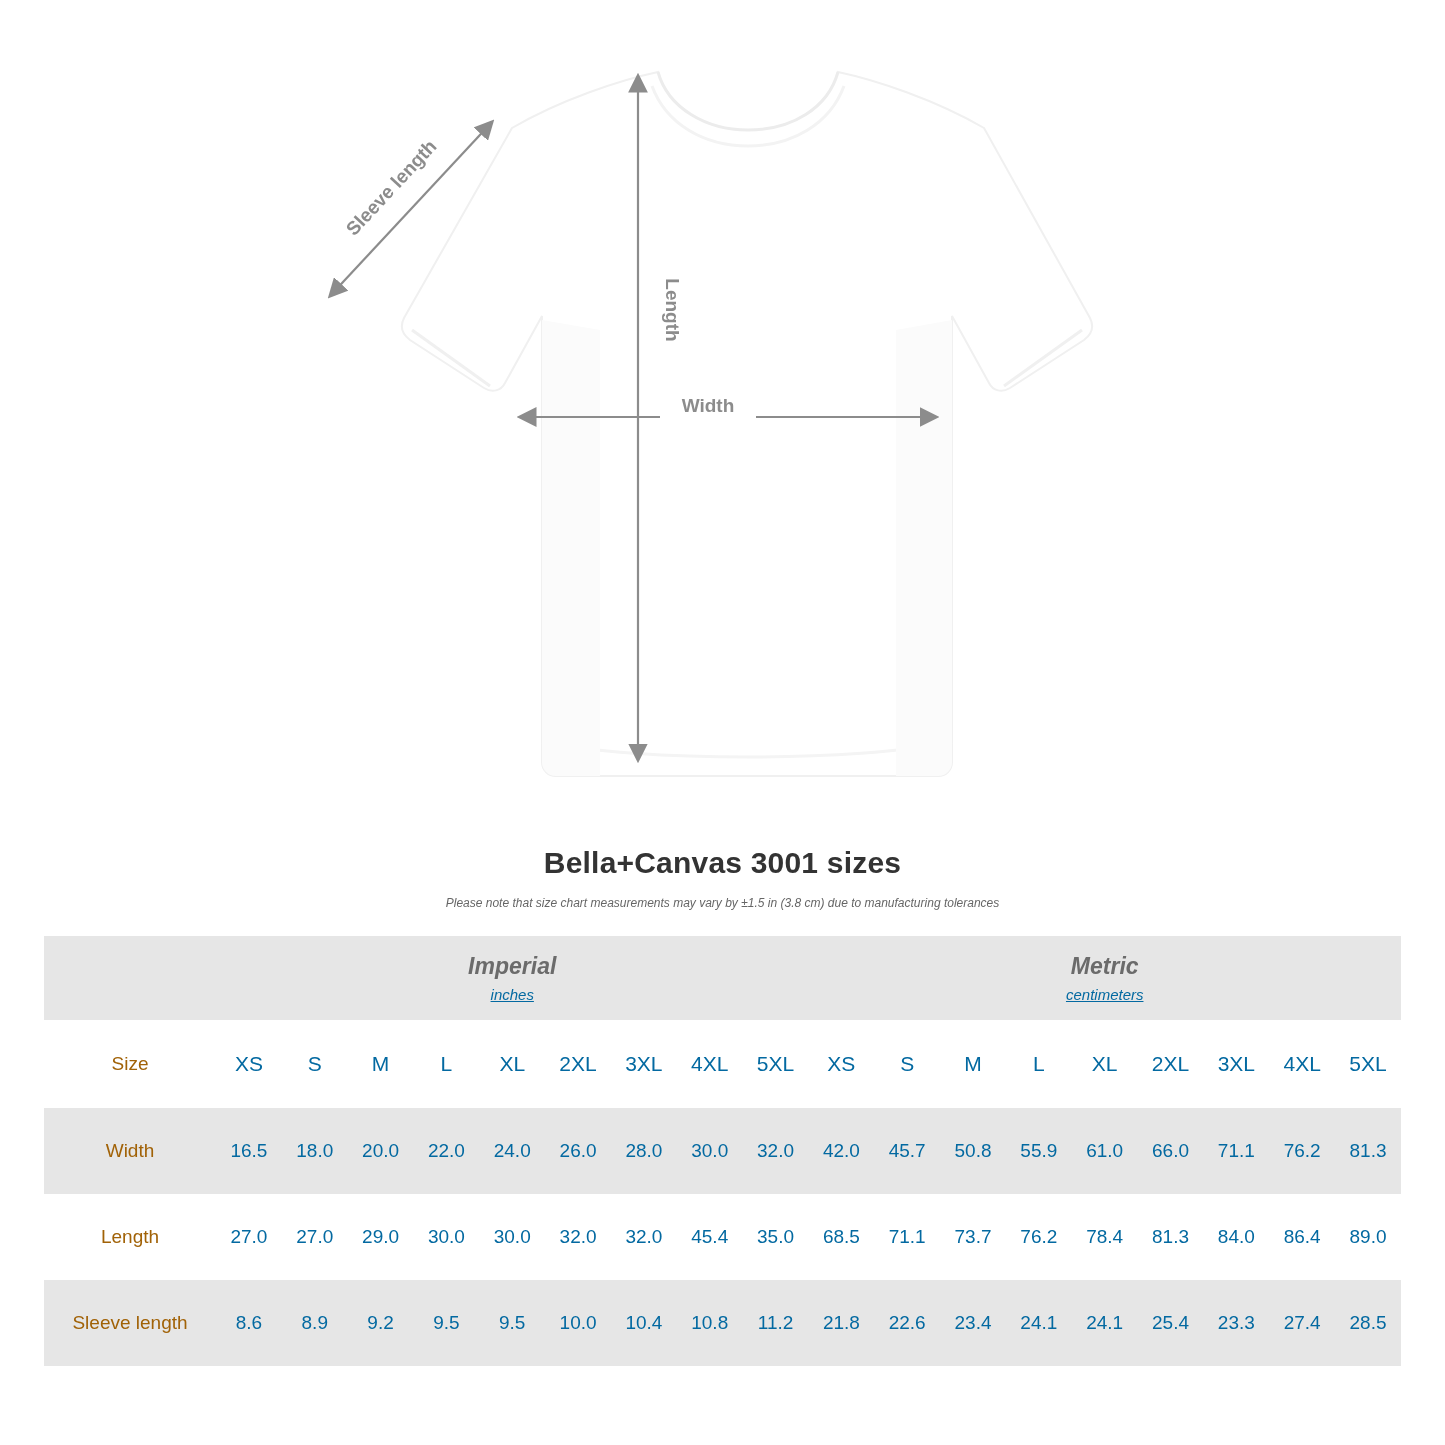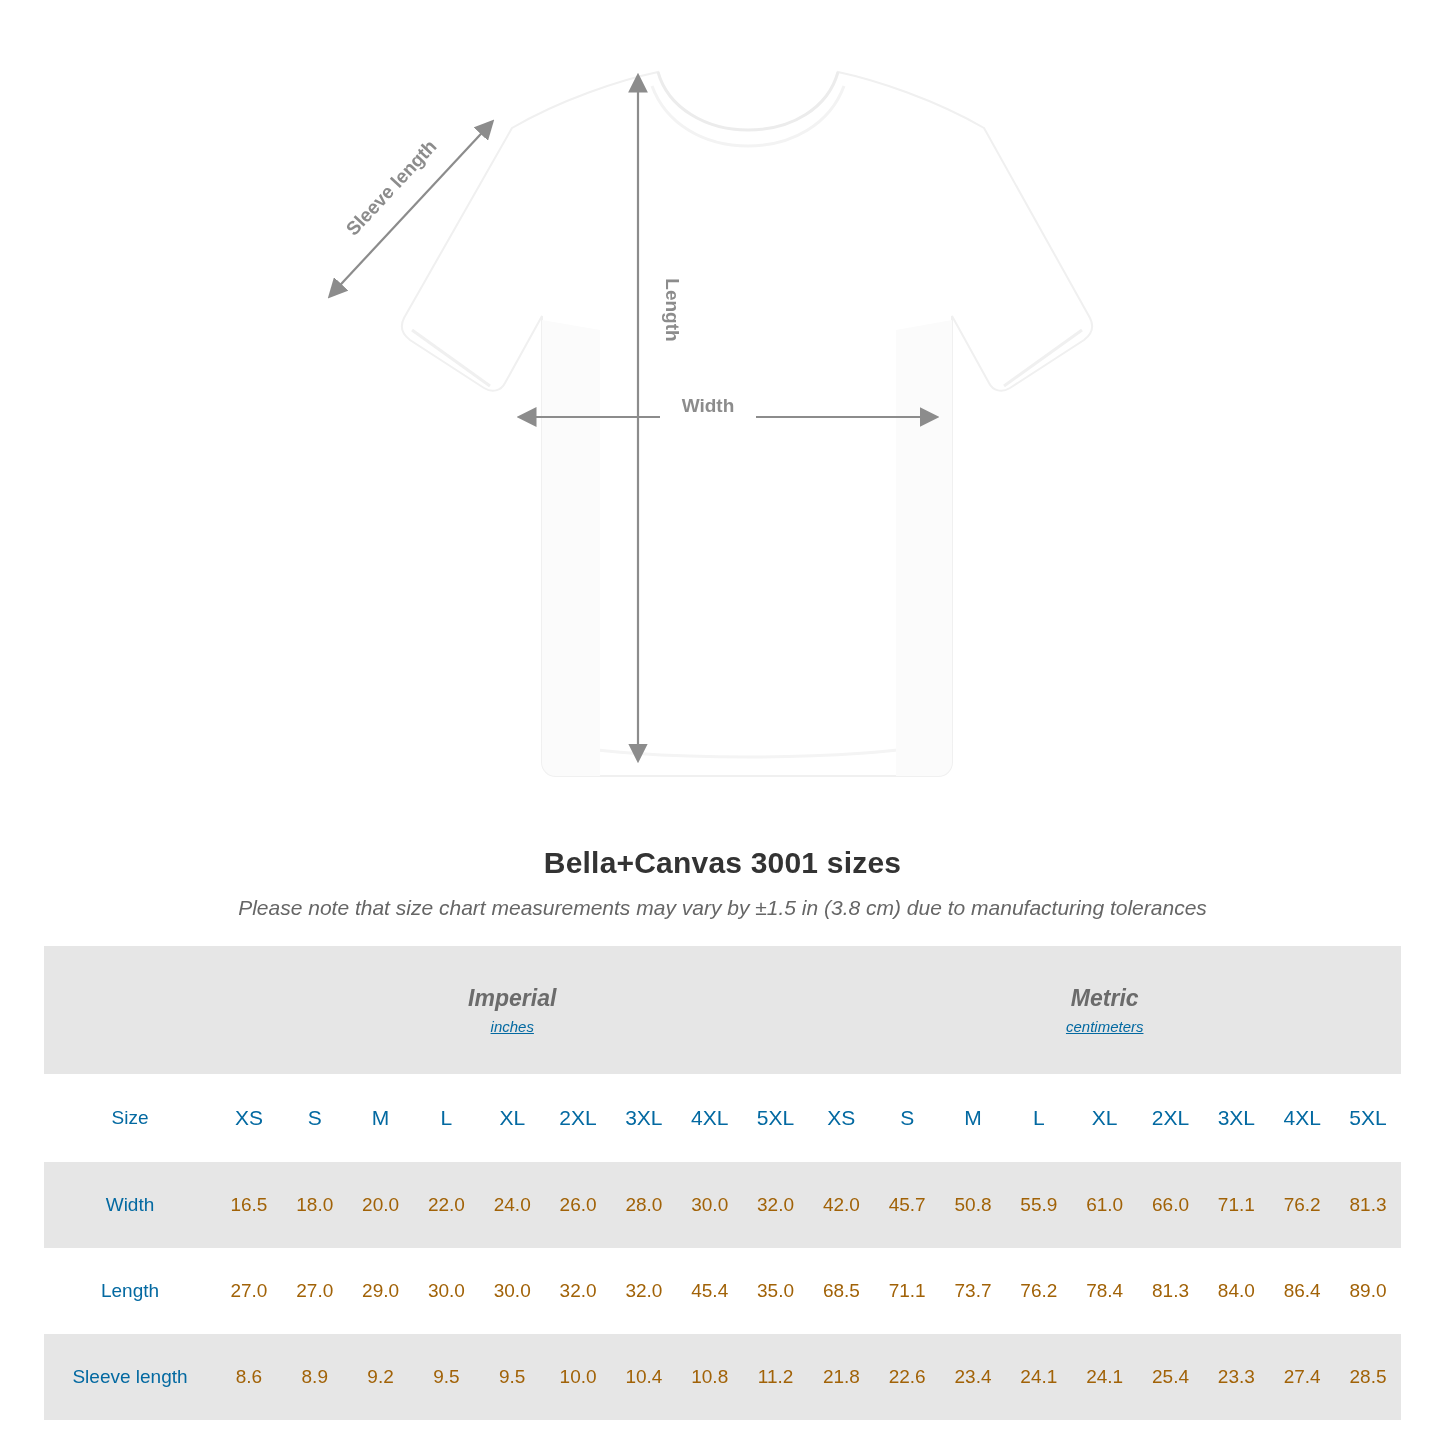--- a/index.html
+++ b/index.html
@@ -36,21 +36,21 @@
   .chart-title {
     text-align: center;
     font-size: 30px;
     font-weight: bold;
     color: #333333;
     margin-top: 26px;
     letter-spacing: 0.2px;
   }
   .chart-subtitle {
     text-align: center;
-    font-size: 21px;
+    font-size: 12px;
     font-style: italic;
     color: #666666;
     margin-top: 16px;
   }
 
   
   .table-wrap {
     margin: 26px 44px 0 44px;
   }
   table.size-table {
@@ -59,21 +59,21 @@
     table-layout: fixed;
   }
   table.size-table td, table.size-table th {
     text-align: center;
     vertical-align: middle;
     font-weight: normal;
   }
   
   .unit-row td {
     background: #e6e6e6;
-    height: 128px;
+    height: 84px;
     padding: 0;
   }
   .unit-name {
     font-size: 23px;
     font-style: italic;
     font-weight: bold;
     color: #6b6b6b;
     line-height: 1.2;
   }
   .unit-sub {
@@ -92,28 +92,28 @@
     color: #0369a1;
   }
   .head-row td.rowlabel {
     background: #ffffff;
     font-size: 19px;
   }
   
   .data-row td {
     height: 84px;
     font-size: 19px;
-    color: #a16207;
+    color: #0369a1;
   }
   .row-even td { background: #e6e6e6; }
   .row-odd  td { background: #ffffff; }
   td.rowlabel {
     font-weight: bold;
     font-size: 19px;
-    color: #0369a1;
+    color: #a16207;
   }
   .col-label { width: 172px; }
 </style>
 </head>
 <body>
 
 <div class="page">
 
   <div class="shirt-area">
     <svg class="shirt-svg" width="1445" height="820" viewBox="0 0 1445 820" xmlns="http://www.w3.org/2000/svg">

